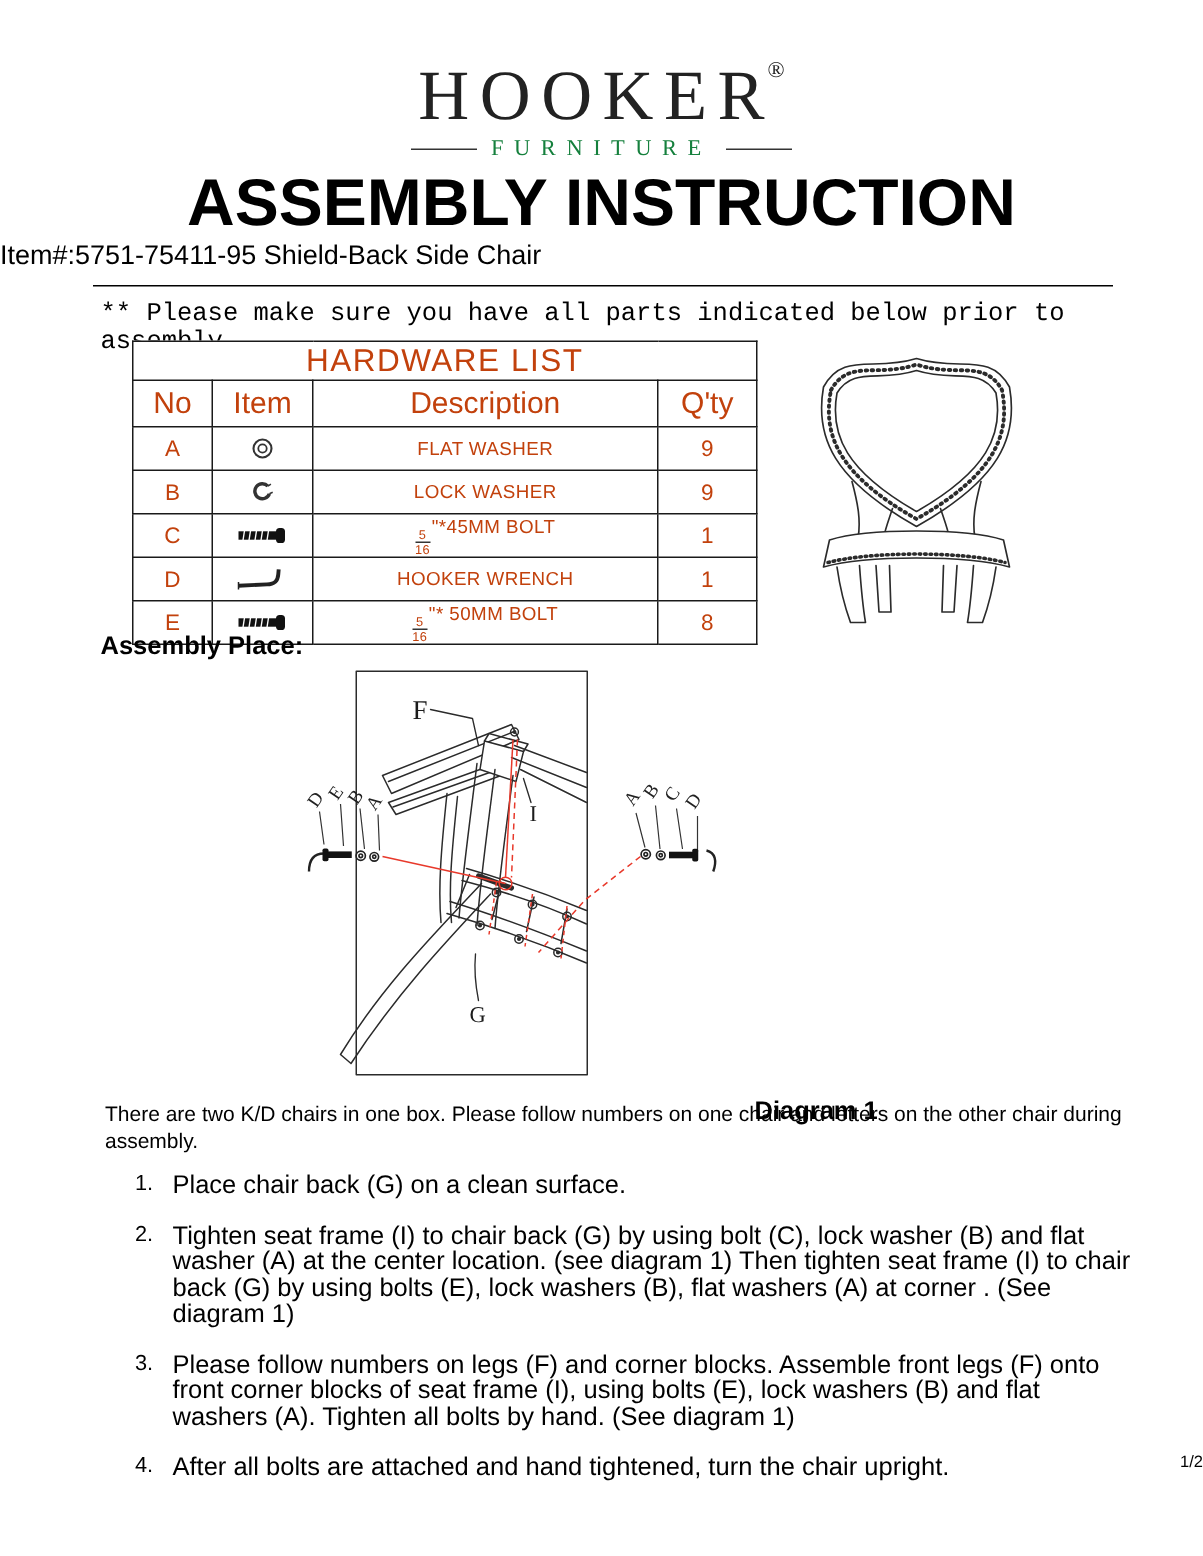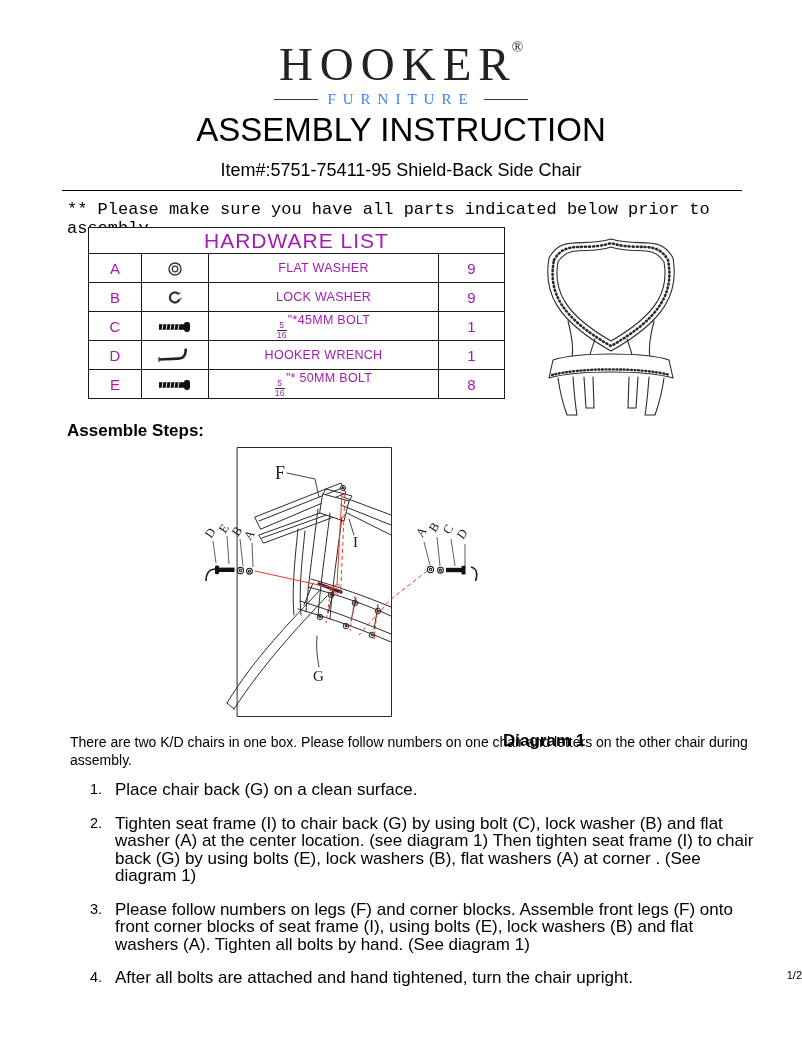--- a/index.html
+++ b/index.html
@@ -7,31 +7,31 @@
        font-family:"Liberation Sans",sans-serif;color:#000;}
   .abs{position:absolute;}
 
   
   .logo-block{top:40px;left:0;right:0;text-align:center;}
   .brand{font-family:"Liberation Serif",serif;font-size:47px;letter-spacing:7px;
          color:#222;line-height:1;display:inline-block;}
   .brand-reg{font-size:15px;vertical-align:28px;letter-spacing:0;margin-left:-5px;}
   .brand-sub-row{display:flex;align-items:center;justify-content:center;gap:9px;margin-top:3px;}
   .brand-dash{width:44px;border-top:1.6px solid #333;height:0;}
-  .brand-sub{font-family:"Liberation Serif",serif;font-size:15px;letter-spacing:7px;color:#3b82f6;}
-  .doc-title{top:111px;left:0;right:0;text-align:center;font-size:33px;font-weight:normal;}
-  .item-line{top:160px;left:0;right:0;text-align:center;font-size:18px;}
+  .brand-sub{font-family:"Liberation Serif",serif;font-size:15px;letter-spacing:7px;color:#15803d;}
+  .doc-title{top:111px;left:0;right:0;text-align:center;font-size:44px;font-weight:bold;}
+  .item-line{top:160px;left:0;right:0;font-size:18px;}
   .top-rule{top:190px;left:62px;width:680px;border-top:1.6px solid #000;height:0;}
   .notice{top:200px;left:67px;font-size:17px;font-family:Liberation Mono, monospace;}
 
   
   .hw-table{top:227px;left:88px;border-collapse:collapse;background:#fff;
             border:1.8px solid #1a1a1a;table-layout:fixed;}
   .hw-table td,.hw-table th{border:1px solid #1a1a1a;padding:0;text-align:center;
-            font-weight:400;color:#a21caf;overflow:hidden;}
+            font-weight:400;color:#c2410c;overflow:hidden;}
   .hw-title{font-size:21px;height:25px;letter-spacing:1px;}
   .hw-head th{font-size:20px;height:30px;}
   .hw-table tbody td{height:28px;}
   .c-no{width:52px;font-size:15px;}
   .c-item{width:66px;}
   .c-desc{width:229px;font-size:12.5px;letter-spacing:.3px;}
   .c-qty{width:65px;font-size:15px;}
   .frac{display:inline-flex;flex-direction:column;line-height:1;font-size:8.5px;
         vertical-align:-4px;text-align:center;margin-right:1px;}
   .frac .num{border-bottom:1px solid #333;padding:0 1px;}
@@ -76,20 +76,26 @@
   <colgroup>
       <col style="width:52px">
       <col style="width:66px">
       <col style="width:229px">
       <col style="width:65px">
     </colgroup>
   <thead>
     <tr>
         <th colspan="4" class="hw-title">HARDWARE LIST</th>
       </tr>
+    <tr class="hw-head">
+      <th>No</th>
+      <th>Item</th>
+      <th>Description</th>
+      <th>Q'ty</th>
+    </tr>
   </thead>
   <tbody>
       <tr>
         <td class="c-no">A</td>
         <td class="c-item"><svg viewBox="0 0 18 16" width="18" height="16" style="vertical-align:middle">
             <circle cx="9" cy="8" r="6" fill="none" stroke="#333" stroke-width="1.4"></circle>
             <circle cx="9" cy="8" r="2.8" fill="none" stroke="#333" stroke-width="1.2"></circle>
           </svg></td>
         <td class="c-desc"><span>FLAT WASHER</span></td>
         <td class="c-qty">9</td>
@@ -164,21 +170,21 @@
     <path d="M138,103 C134,118 132,129 134,141"></path>
     <path d="M37,142 C62,134 128,134 153,142 L157,160 C128,152 62,152 33,160 Z" fill="#fff"></path>
     <path d="M36,157 C64,149.5 126,149.5 154,157" stroke-width="2.4" stroke-dasharray="1 2.6"></path>
     <path d="M42,160 C44,174 47,186 51,197 M57,159 C58,173 59,185 61,197 M51,197 L61,197"></path>
     <path d="M148,160 C146,174 143,186 139,197 M133,159 C132,173 131,185 129,197 M139,197 L129,197"></path>
     <path d="M68,159 L70,190 M77,159 L78,190 M70,190 L78,190"></path>
     <path d="M122,159 L120,190 M113,159 L112,190 M120,190 L112,190"></path>
   </g>
 </svg>
 
-<div class="abs assembly-heading">Assemble Steps:</div>
+<div class="abs assembly-heading">Assembly Place:</div>
 
 <svg class="abs diagram-svg" viewBox="0 0 280 285">
   <g fill="none" stroke="#2b2b2b" stroke-width="1" stroke-linecap="round" stroke-linejoin="round">
     <rect x="34.5" y="10.5" width="154" height="269" fill="#fff"></rect>
 
     <path d="M52,80 L138,46 L143,56 L58,92 Z" fill="#fff"></path>
     <path d="M56,84 L139,51"></path>
     <path d="M56,98 L128,72 L131,80 L61,106 Z" fill="#fff"></path>
     <path d="M59,101 L129,76"></path>
     <circle cx="140" cy="51" r="2.6"></circle>

